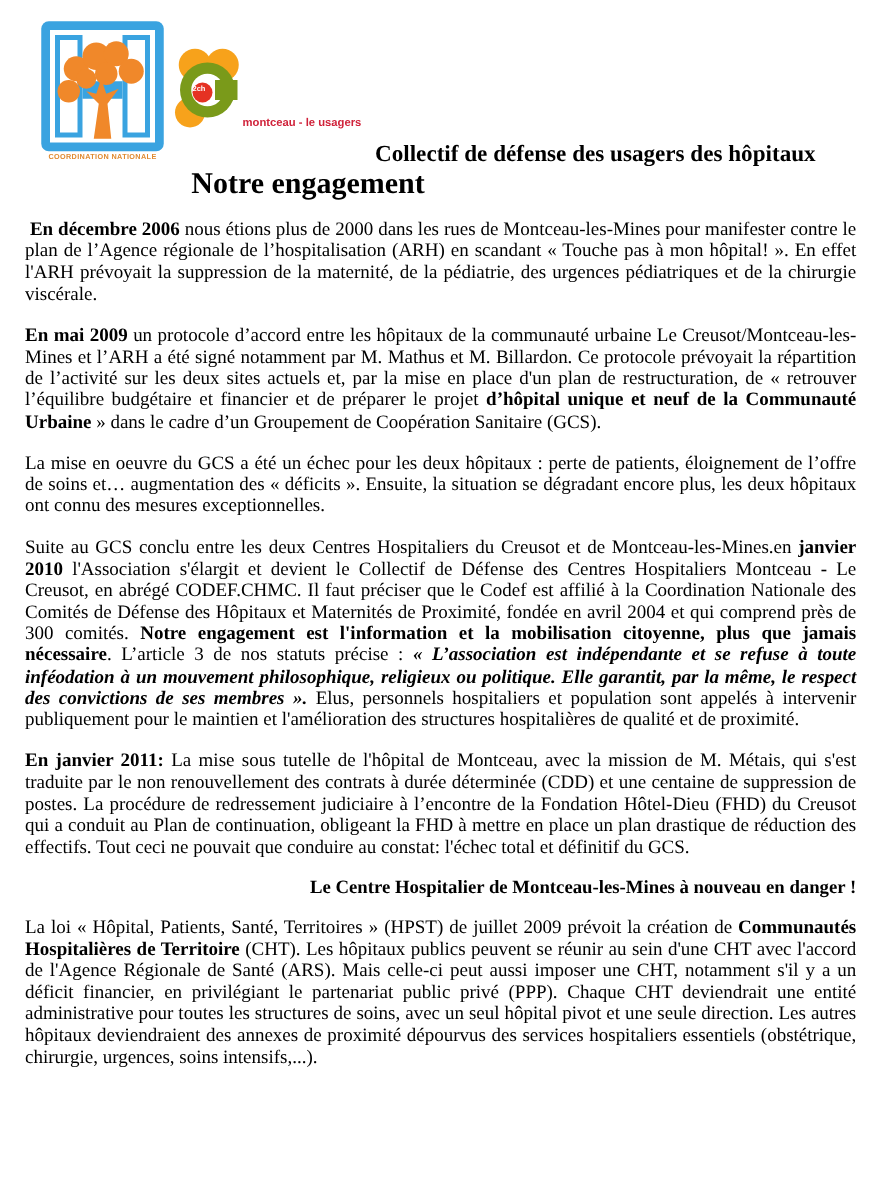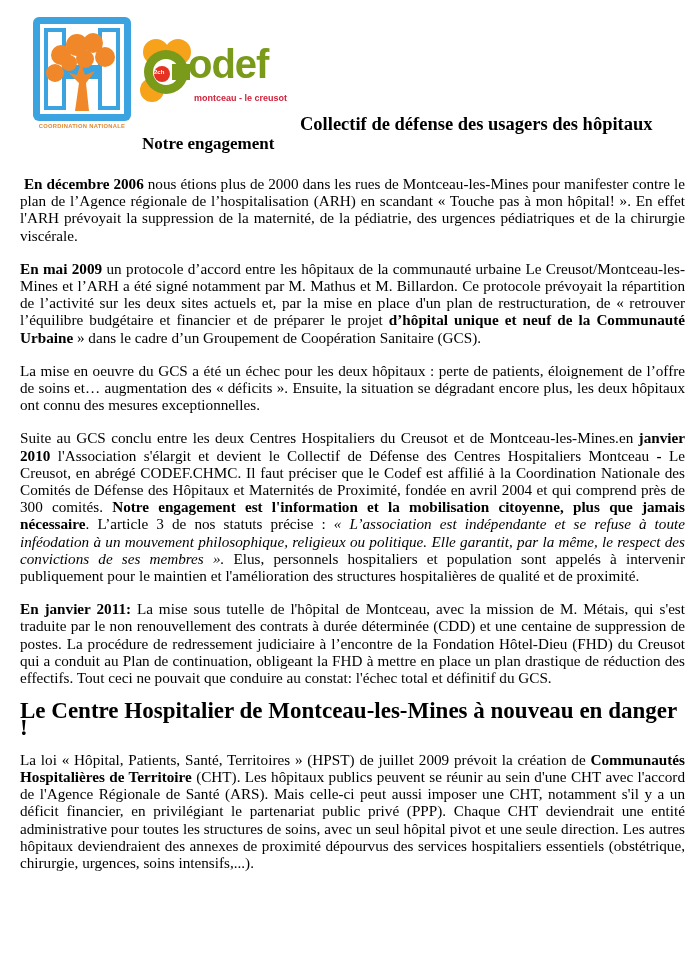--- a/index.html
+++ b/index.html
@@ -1,26 +1,26 @@
 <!DOCTYPE html>
 <html><head>
 <meta charset="utf-8">
 <style>
   html, body { margin:0; padding:0; background:#ffffff; }
   body { width:700px; height:963px; position:relative; overflow:hidden;
          font-family:"Liberation Serif", serif; color:#000; }
   .logo-cn { position:absolute; left:31px; top:15px; width:102px; height:120px; }
   .logo-codef { position:absolute; left:138px; top:38px; width:150px; height:72px; }
   .header-title { position:absolute; left:300px; top:94px; font-size:18.5px; font-weight:bold; white-space:nowrap;margin-top:20px; }
-  .page-title { position:absolute; left:142px; top:134px; font-size:17px; font-weight:bold; white-space:nowrap; }
+  .page-title { position:absolute; left:153px; top:134px; font-size:24px; font-weight:bold; white-space:nowrap; }
   .content { position:absolute; left:20px; top:175px; width:665px; font-size:15.2px; line-height:17.2px; text-align:justify; }
   .content p { margin:0 0 16px 0; }
   .content b { font-weight:bold; }
-  .content i { font-style:italic; }
-  .section-h { font-size:23px; font-weight:bold; margin:4px 0 14px 0 !important; text-align:left; }
+  .content i { font-style:italic;font-weight:bold; }
+  .section-h { font-size:15px; font-weight:bold; margin:4px 0 14px 0 !important; text-align:right; }
 </style>
 </head>
 <body>
 
 <div class="logo-cn">
   <svg width="102" height="120" viewBox="0 0 102 120">
     <rect x="2" y="2" width="98" height="104" rx="6" fill="#3aa3e0"></rect>
     <rect x="9" y="9" width="84" height="90" fill="#ffffff"></rect>
     <rect x="13" y="13" width="22" height="82" fill="#3aa3e0"></rect>
     <rect x="67" y="13" width="22" height="82" fill="#3aa3e0"></rect>
@@ -43,22 +43,21 @@
   <svg width="150" height="72" viewBox="0 0 150 72" style="position:absolute;left:0;top:0;">
     <circle cx="18" cy="14" r="13" fill="#f7a21b"></circle>
     <circle cx="40" cy="14" r="13" fill="#f7a21b"></circle>
     <circle cx="14" cy="52" r="12" fill="#f7a21b"></circle>
     <circle cx="28" cy="34" r="22" fill="#7a9a1a"></circle>
     <circle cx="28" cy="34" r="13" fill="#ffffff"></circle>
     <rect x="34" y="26" width="18" height="16" fill="#7a9a1a"></rect>
     <circle cx="24" cy="36" r="8" fill="#e53223"></circle>
   </svg>
   <span style="position:absolute;left:16px;top:31px;font-family:'Liberation Sans',sans-serif;font-size:6px;font-weight:bold;color:#fff;">2ch</span>
-  <span style="position:absolute;left:50px;top:4px;font-family:'Liberation Sans',sans-serif;font-size:40px;font-weight:bold;color:#7a9a1a;letter-spacing:-1px;line-height:44px;">odef</span>
-  <span style="position:absolute;left:56px;top:55px;font-family:'Liberation Sans',sans-serif;font-size:9px;font-weight:bold;color:#d0223a;white-space:nowrap;">montceau - le creusot</span>
+  <span style="position:absolute;left:56px;top:55px;font-family:'Liberation Sans',sans-serif;font-size:9px;font-weight:bold;color:#d0223a;white-space:nowrap;">montceau - le usagers</span>
 </div>
 
 <div class="header-title">Collectif de défense des usagers des hôpitaux</div>
 <div class="page-title">Notre engagement</div>
 
 <div class="content">
 
   <p>&nbsp;<b>En décembre 2006</b><span> nous étions plus de 2000 dans les rues de Montceau-les-Mines pour manifester contre le plan de l’Agence régionale de l’hospitalisation (ARH) en scandant « Touche pas à mon hôpital! ». En effet l'ARH prévoyait la suppression de la maternité, de la pédiatrie, des urgences pédiatriques et de la chirurgie viscérale.</span></p>
 
   <p><b>En mai 2009</b><span> un protocole d’accord entre les hôpitaux de la communauté urbaine Le Creusot/Montceau-les-Mines et l’ARH a été signé notamment par M. Mathus et M. Billardon. Ce protocole prévoyait la répartition de l’activité sur les deux sites actuels  et, par la mise en place d'un plan de restructuration, de « retrouver l’équilibre budgétaire et financier et de préparer le projet </span><b>d’hôpital unique et neuf de la Communauté Urbaine</b><span> » dans le cadre d’un Groupement de Coopération Sanitaire (GCS).</span></p>

